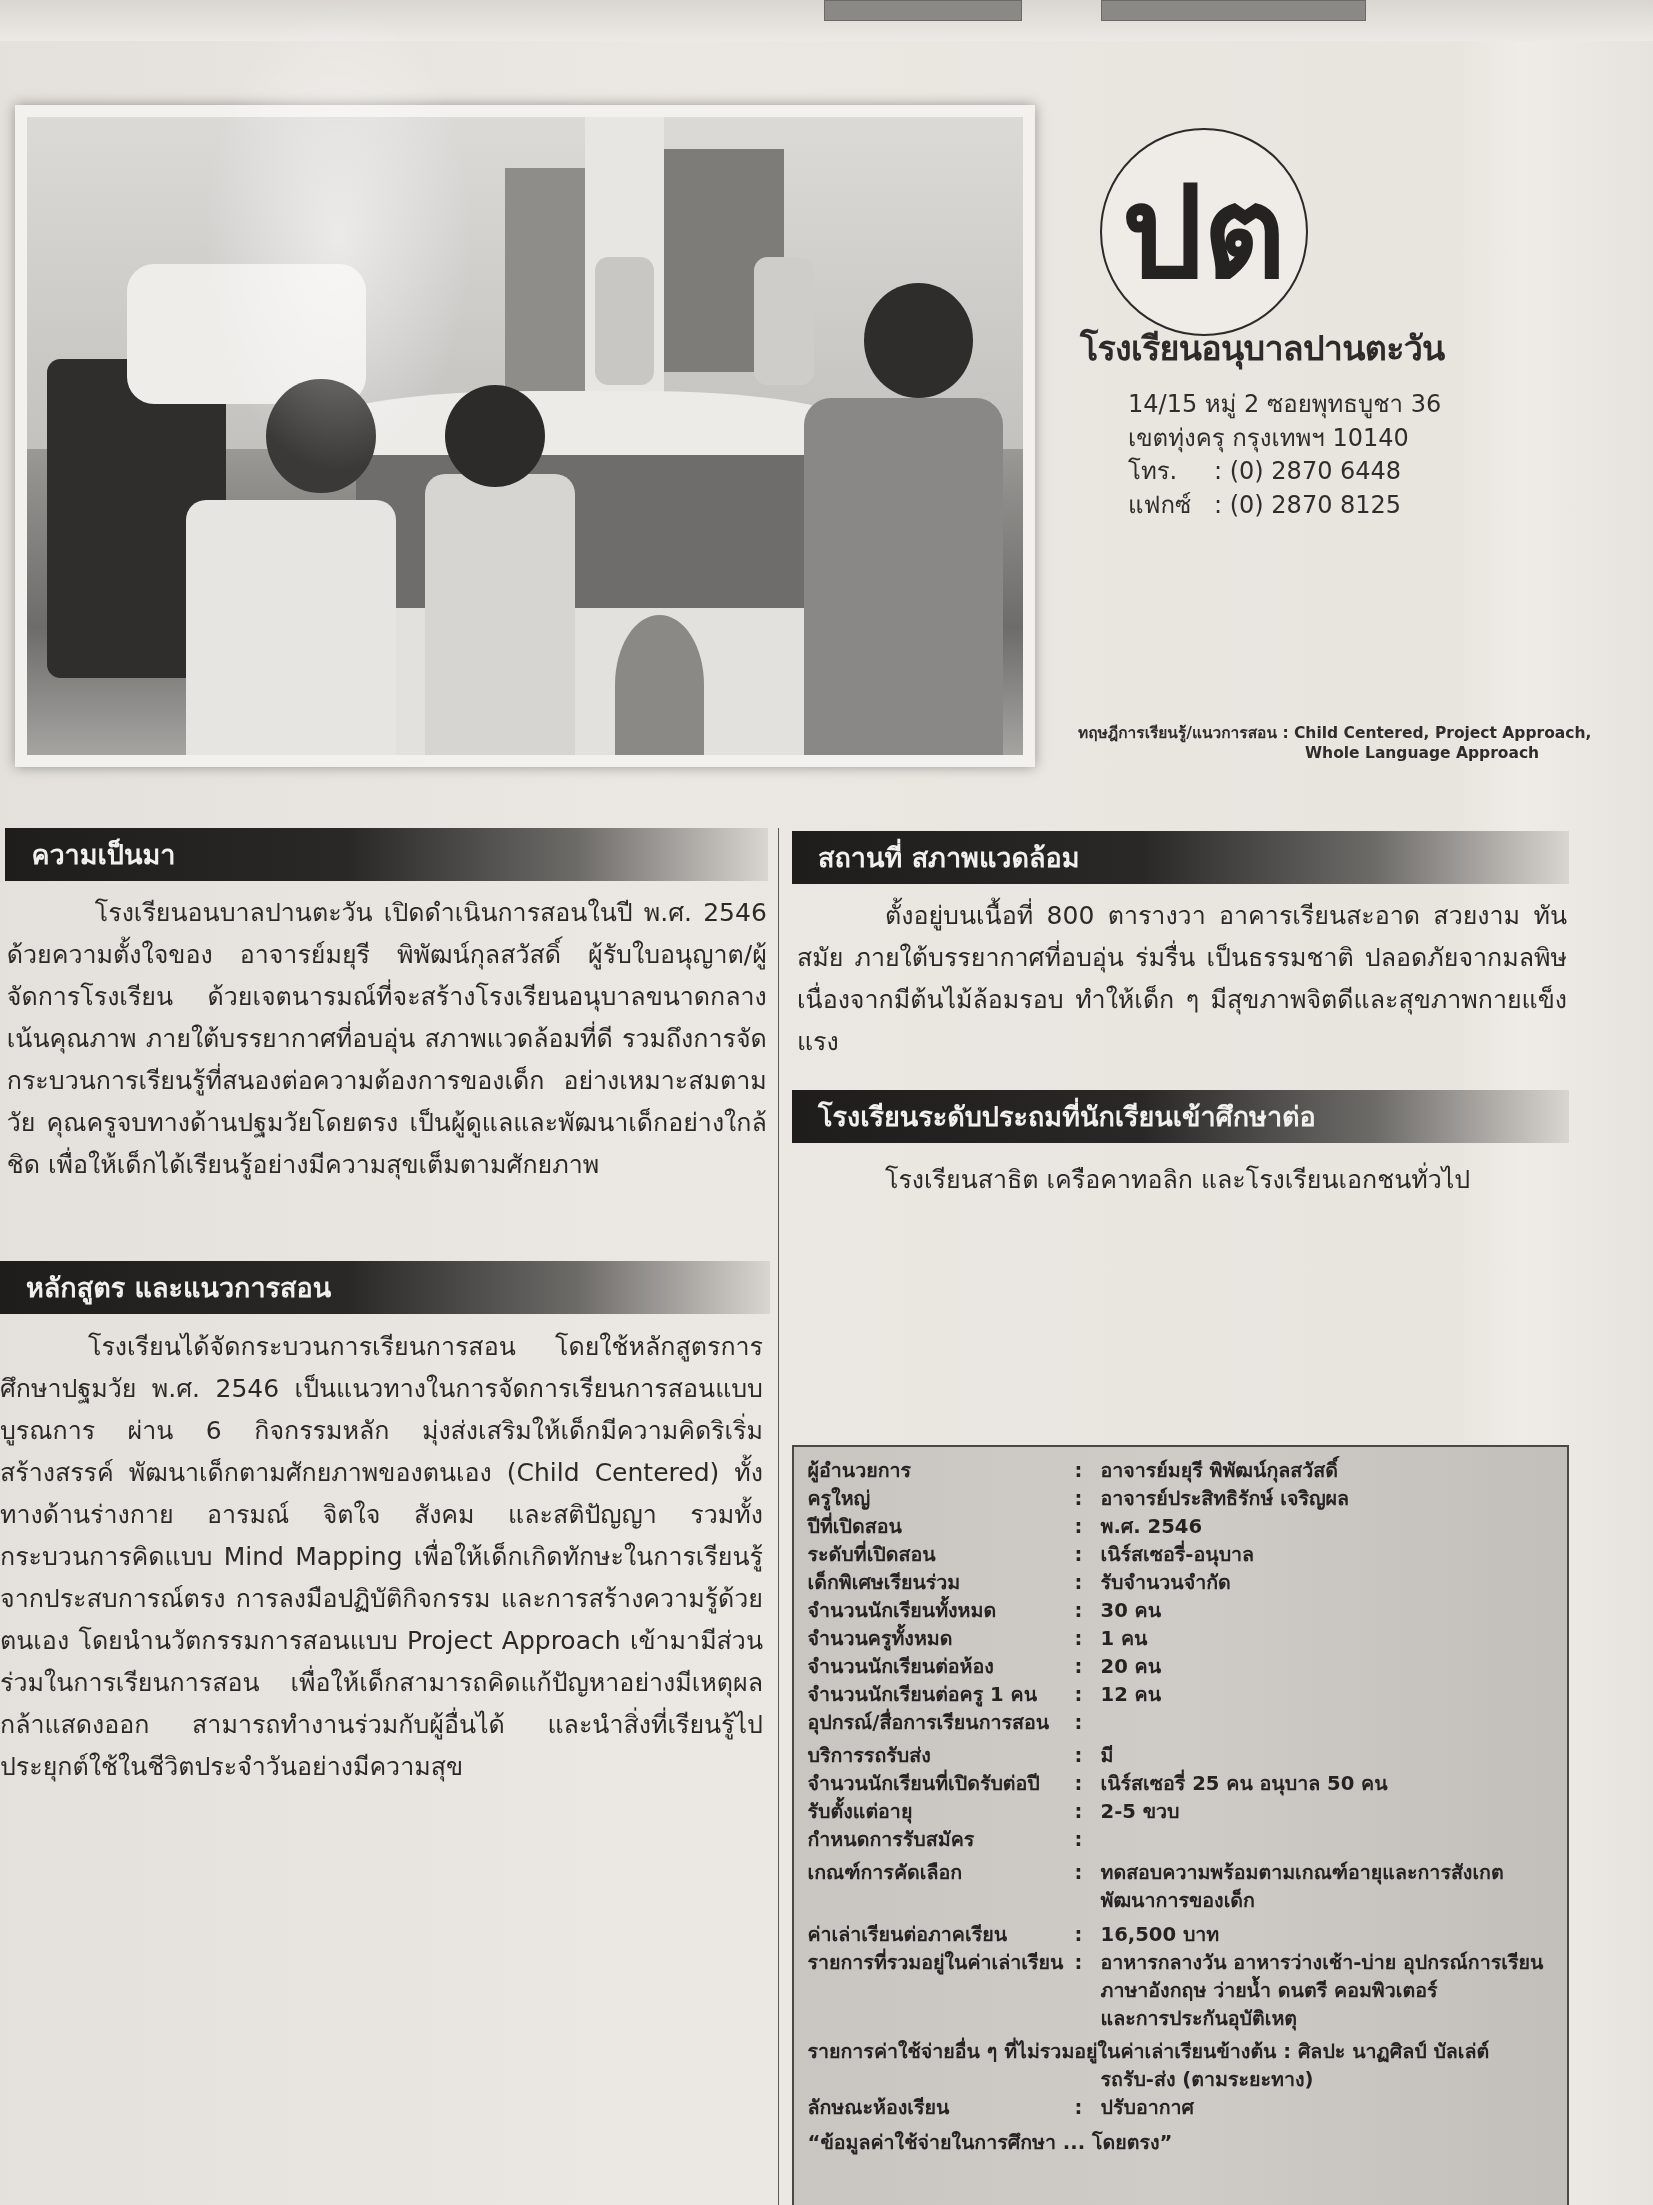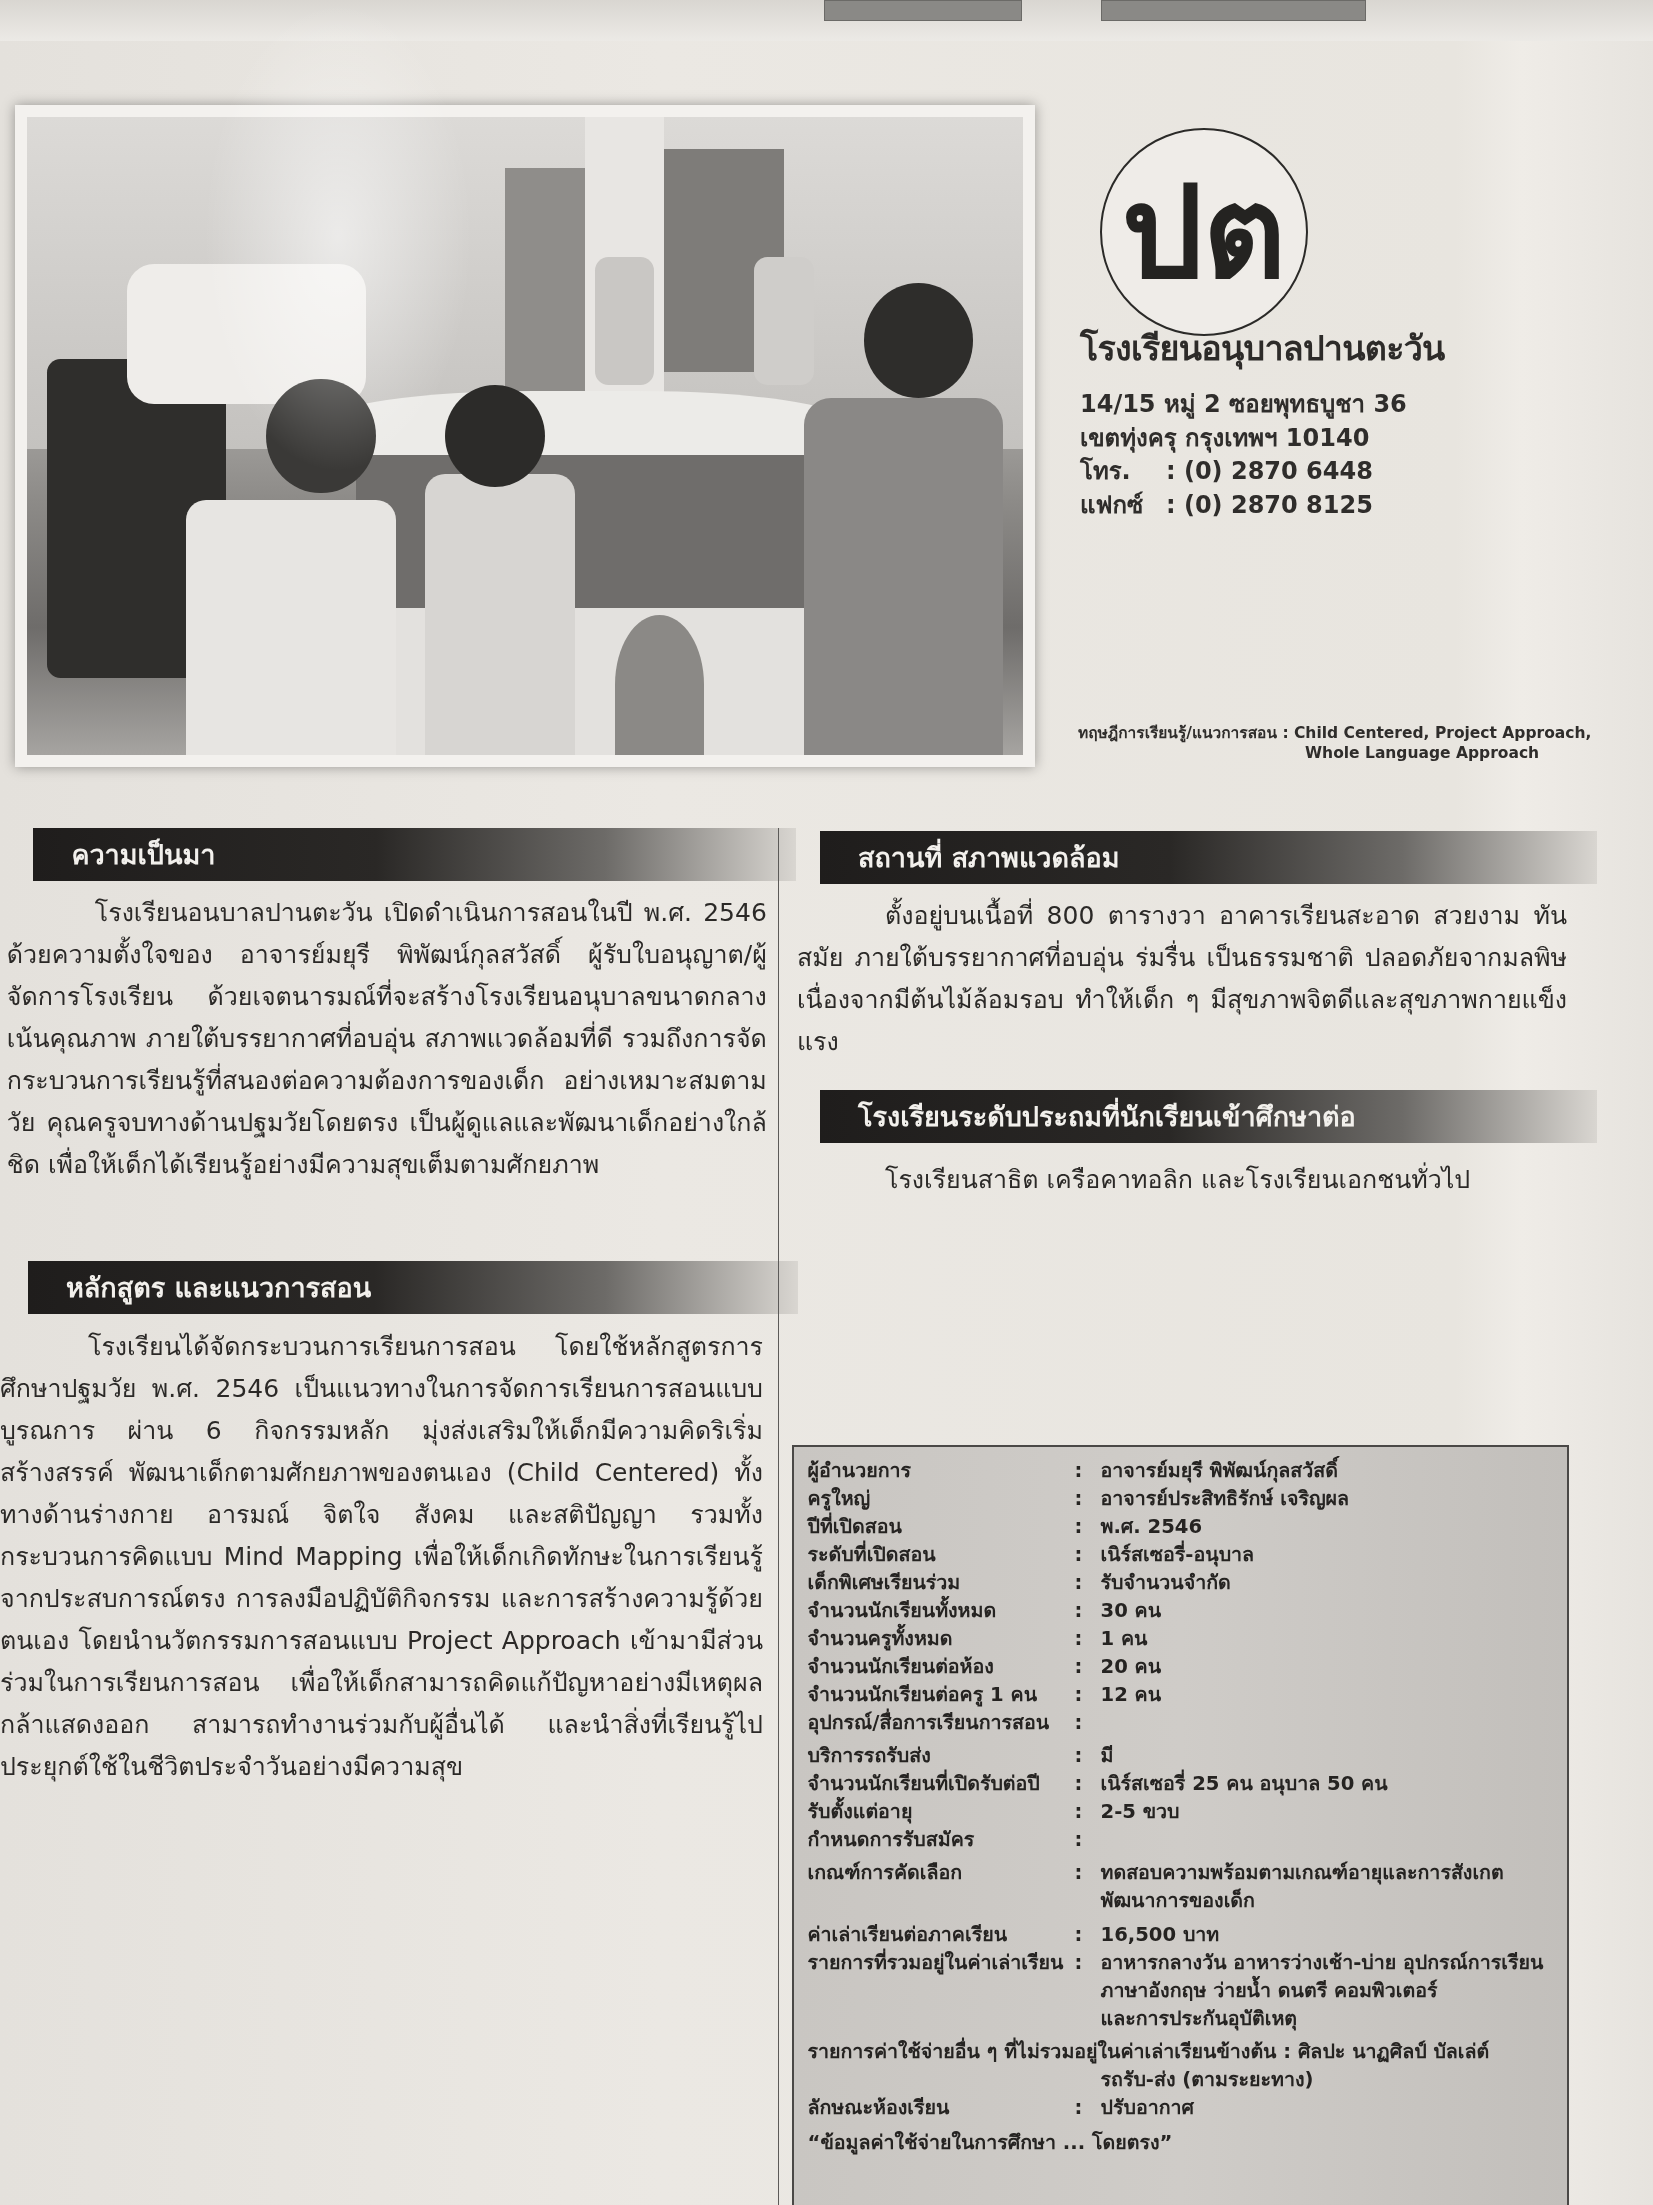--- a/index.html
+++ b/index.html
@@ -48,34 +48,34 @@
   }
   .logo-glyph {
     font-family: "DejaVu Serif", serif; font-weight: bold; font-size: 128px; color: #242321;
     line-height: 1;
   }
   .school-name {
     position: absolute; left: 1080px; top: 321px; font-size: 34px; font-weight: bold; color: #2d2b29;
     white-space: nowrap; letter-spacing: -0.7px;
   }
   .addr {
-    position: absolute; left: 1080px; font-size: 24px; font-weight: bold; color: #2f2d2b; white-space: nowrap;
+    position: absolute; left: 1128px; font-size: 24px; font-weight: normal; color: #2f2d2b; white-space: nowrap;
   }
   .addr .lbl { display: inline-block; width: 86px; }
   .theory {
     position: absolute; left: 1078px; top: 720px; font-size: 15.5px; font-weight: bold; color: #2f2d2b;
     white-space: nowrap;
   }
   .theory-2 { position: absolute; left: 1305px; top: 744px; font-size: 15.5px; font-weight: bold; color: #2f2d2b; white-space: nowrap; }
   
   .sec-head {
     position: absolute; height: 53px;
     background: linear-gradient(90deg, #1f1d1c 0%, #2a2826 45%, #6d6b68 75%, #d9d6d1 100%);
     color: #f2f0ec; font-weight: bold; font-size: 27px;
-    display: flex; align-items: center; padding-left: 38px; box-sizing: border-box; margin-left: 28px;
+    display: flex; align-items: center; padding-left: 26px; box-sizing: border-box;
   }
   .para {
     position: absolute; font-size: 25px; line-height: 42px; color: #2b2927;
     text-align: justify;
   }
   .para p { margin: 0; }
   .indent { text-indent: 88px; }
   .col-divider {
     position: absolute; left: 778px; top: 828px; width: 1.4px; height: 1378px; background: #5c5a58;
   }

